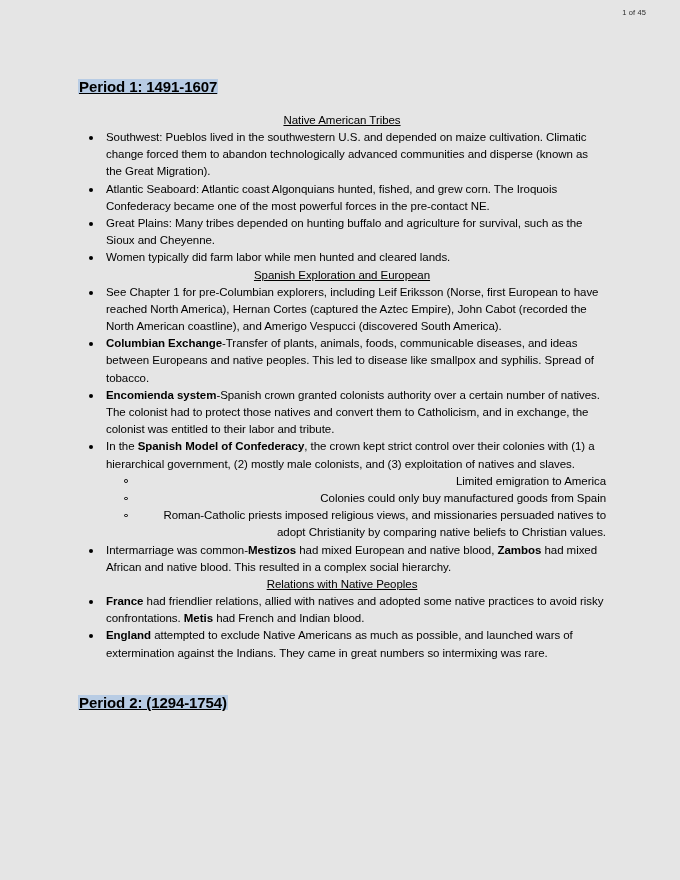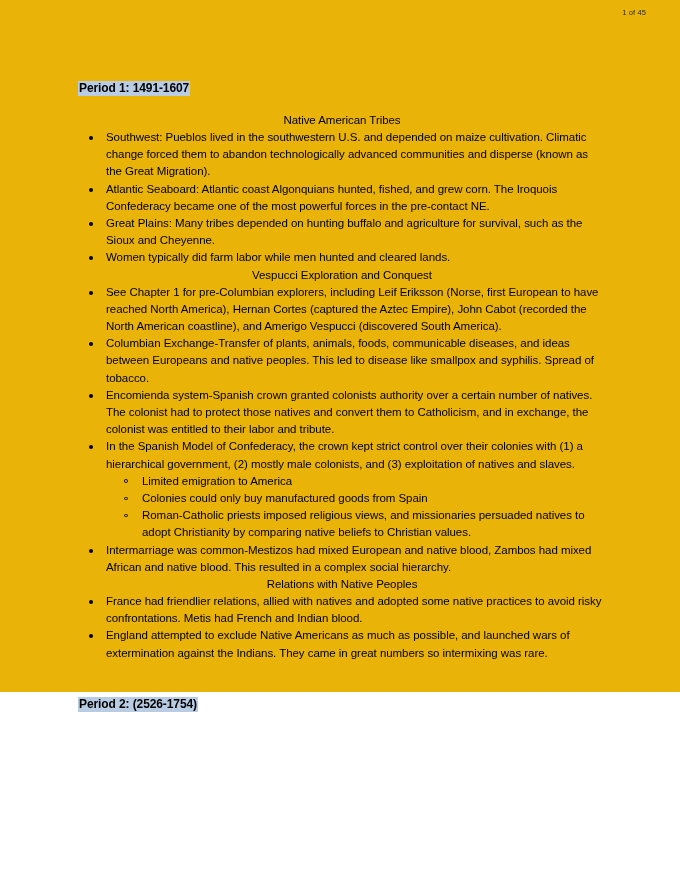--- a/index.html
+++ b/index.html
@@ -12,22 +12,22 @@
     height: 880px;
     font-family: "Liberation Sans", sans-serif;
     color: #000000;
     position: relative;
     overflow: hidden;
   }
 
   .page {
     position: relative;
     width: 680px;
-    height: 692px;
-    background: #eab308;
+    height: 880px;
+    background: #e5e5e5;
   }
 
   
   .page-header {
     position: absolute;
     top: 8px;
     right: 34px;
     font-size: 7.5px;
     color: #2b2b2b;
     letter-spacing: 0.1px;
@@ -37,37 +37,39 @@
   
   .content {
     position: absolute;
     left: 78px;
     top: 78px;
     width: 528px;
   }
 
   
   .period-heading {
-    font-size: 12px;
+    font-size: 15px;
     font-weight: bold;
+    text-decoration: underline;
     background: #b8cce4;
     display: inline-block;
     padding: 0 1px;
     line-height: 15px;
     letter-spacing: -0.1px;
     color: #000;
   }
 
   .spacer-after-period { height: 16px; }
   .spacer-before-period { height: 32px; }
 
   
   .section-heading {
     text-align: center;
     font-size: 11.5px;
+    text-decoration: underline;
     line-height: 17px;
     margin: 0;
     letter-spacing: -0.05px;
   }
 
   
   ul.level1 {
     list-style: none;
     margin: 0;
     padding: 0;
@@ -110,21 +112,21 @@
     left: 46px;
     top: 6.5px;
     width: 3.6px;
     height: 3.6px;
     border-radius: 50%;
     border: 1px solid #000;
     background: transparent;
     box-sizing: border-box;
   }
 
-  b, strong { font-weight: normal; }
+  b, strong { font-weight: bold; }
 </style>
 <style>.nomarker::before{display:none !important;}</style></head>
 <body>
 
 <div class="page">
 
   <div class="page-header">1 of 45</div>
 
   <div class="content">
 
@@ -134,41 +136,41 @@
     <div class="spacer-after-period"></div>
 
     <div id="sections-root">
         <div class="section-heading">Native American Tribes</div>
         <ul class="level1">
           <li><span>Southwest: Pueblos lived in the southwestern U.S. and depended on maize cultivation. Climatic change forced them to abandon technologically advanced communities and disperse (known as the Great Migration).</span></li>
           <li><span>Atlantic Seaboard: Atlantic coast Algonquians hunted, fished, and grew corn. The Iroquois Confederacy became one of the most powerful forces in the pre-contact NE.</span></li>
           <li><span>Great Plains: Many tribes depended on hunting buffalo and agriculture for survival, such as the Sioux and Cheyenne.</span></li>
           <li><span>Women typically did farm labor while men hunted and cleared lands.</span></li>
         </ul>
-        <div class="section-heading">Vespucci Exploration and Conquest</div>
+        <div class="section-heading">Spanish Exploration and European</div>
         <ul class="level1">
           <li><span>See Chapter 1 for pre-Columbian explorers, including Leif Eriksson (Norse, first European to have reached North America), Hernan Cortes (captured the Aztec Empire), John Cabot (recorded the North American coastline), and Amerigo Vespucci (discovered South America).</span></li>
           <li><b>Columbian Exchange</b><span>-Transfer of plants, animals, foods, communicable diseases, and ideas between Europeans and native peoples. This led to disease like smallpox and syphilis. Spread of tobacco.</span></li>
           <li><b>Encomienda system</b><span>-Spanish crown granted colonists authority over a certain number of natives. The colonist had to protect those natives and convert them to Catholicism, and in exchange, the colonist was entitled to their labor and tribute.</span></li>
           <li><span>In the </span><b>Spanish Model of Confederacy</b><span>, the crown kept strict control over their colonies with (1) a hierarchical government, (2) mostly male colonists, and (3) exploitation of natives and slaves.</span></li>
-          <li class="nomarker" style="padding: 0px; list-style: none; position: static;">
+          <li class="nomarker" style="padding: 0px; list-style: none; position: static; text-align: right;">
             <ul class="level2">
               <li><span>Limited emigration to America</span></li>
               <li><span>Colonies could only buy manufactured goods from Spain</span></li>
               <li><span>Roman-Catholic priests imposed religious views, and missionaries persuaded natives to adopt Christianity by comparing native beliefs to Christian values.</span></li>
             </ul>
           </li>
           <li><span>Intermarriage was common-</span><b>Mestizos</b><span> had mixed European and native blood, </span><b>Zambos</b><span> had mixed African and native blood. This resulted in a complex social hierarchy.</span></li>
         </ul>
         <div class="section-heading">Relations with Native Peoples</div>
         <ul class="level1">
           <li><b>France</b><span> had friendlier relations, allied with natives and adopted some native practices to avoid risky confrontations. </span><b>Metis</b><span> had French and Indian blood.</span></li>
           <li><b>England</b><span> attempted to exclude Native Americans as much as possible, and launched wars of extermination against the Indians. They came in great numbers so intermixing was rare.</span></li>
         </ul>
       </div>
 
     <div class="spacer-before-period"></div>
     <div>
-      <span class="period-heading">Period 2: (2526-1754)</span>
+      <span class="period-heading">Period 2: (1294-1754)</span>
     </div>
 
   </div>
 </div>
 
 </body></html>

